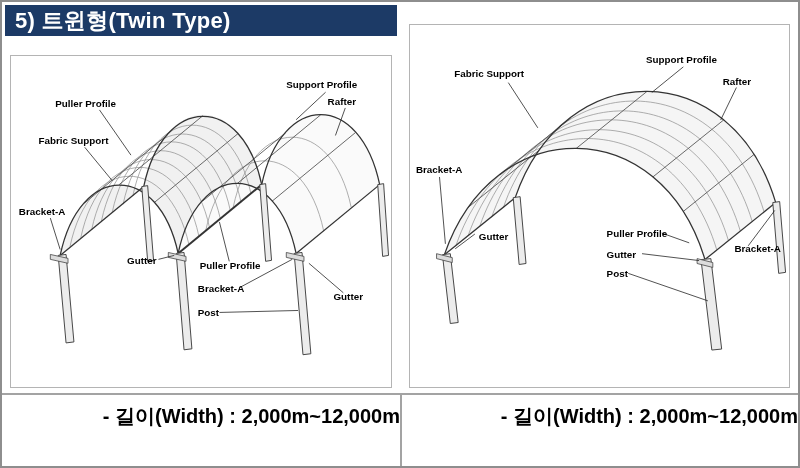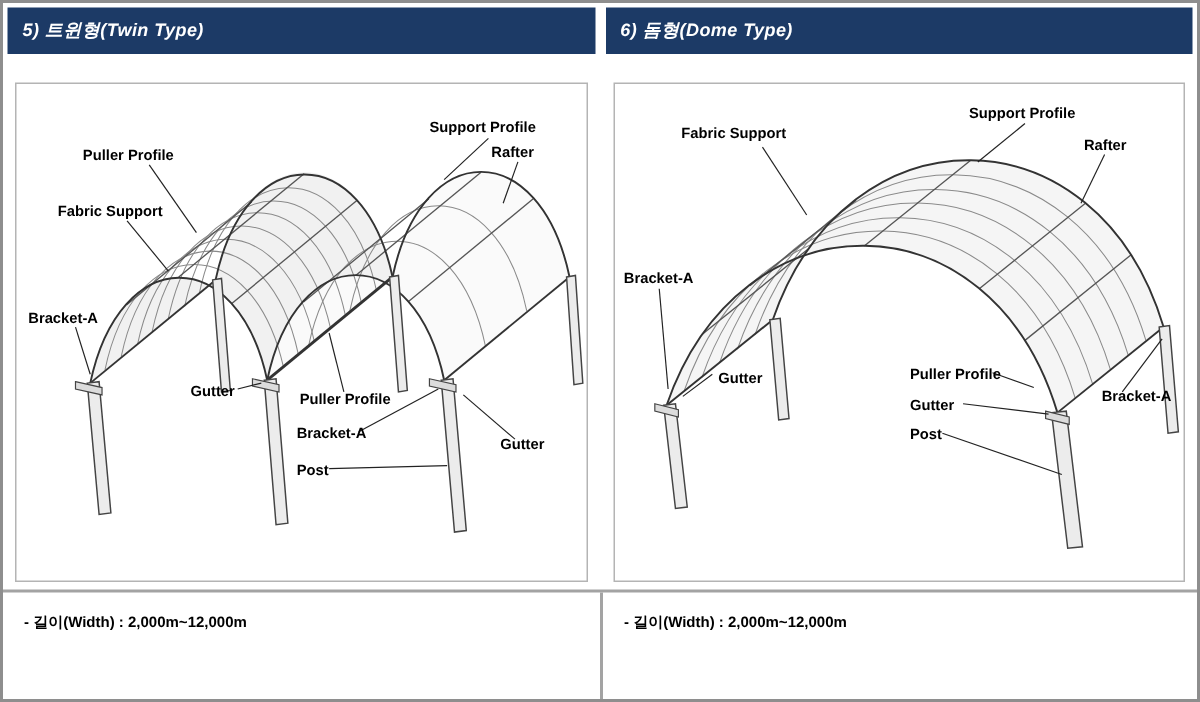--- a/index.html
+++ b/index.html
@@ -19,41 +19,40 @@
     display: grid; grid-template-columns: 1fr 1fr;
     column-gap: 7px;
     padding: 3px 3px 0 3px;
   }
   .panel { display: flex; flex-direction: column; min-height: 0; }
   .hdr {
     height: 31px;
     background: #1c3a66;
     color: #fff;
     font-weight: bold;
-    font-size: 12px;
+    font-size: 22px;
     letter-spacing: 0.3px;
     display: flex; align-items: center;
     padding-left: 10px;
-    font-style: italic;
   }
   .diagram-box {
     flex: 1; min-height: 0;
     margin: 19px 5px 5px 5px;
     border: 1px solid #b4b4b4;
     background: #fff;
   }
   .diagram-box svg { width: 100%; height: 100%; display: block; }
   .specs-row {
     height: 73px;
     border-top: 2px solid #a3a3a3;
     display: grid; grid-template-columns: 1fr 1fr;
   }
   .spec-cell { padding: 7px 0 0 14px; }
   .spec-cell.right { border-left: 2px solid #a3a3a3; }
-  .spec-cell p { font-weight: bold; font-size: 10px; line-height: 28px; color: #000; }
+  .spec-cell p { font-weight: bold; font-size: 20px; line-height: 28px; color: #000; text-align: right; }
   svg text { font-size: 10px; font-weight: 600; fill: #000; font-family: inherit; }
 </style>
 </head>
 <body>
 
 <div class="sheet">
   <div class="panels-row">
 
     <section class="panel">
       <div class="hdr" style="background: rgb(28, 58, 102); color: rgb(255, 255, 255);">5) 트윈형(Twin Type)</div>
@@ -134,21 +133,20 @@
             <text x="192" y="214">Puller Profile</text>
             <text x="190" y="237">Bracket-A</text>
             <text x="190" y="262">Post</text>
             <text x="328" y="245">Gutter</text>
           </g>
         </svg>
       </div>
     </section>
 
     <section class="panel">
-      <div class="hdr" style="background: rgb(28, 58, 102); color: rgb(255, 255, 255);">6) 돔형(Dome Type)</div>
       <div class="diagram-box">
         <svg viewBox="0 0 386 331" preserveAspectRatio="xMidYMid meet">
 
           <g stroke="none">
             <path d="M35,215 C85,70 255,70 300,220 L372,162 C327,12 157,12 107,157 Z" fill="#f5f5f5"></path>
           </g>
 
           <g fill="none" stroke="#8a8a8a" stroke-width="0.7">
             <path d="M47,205 C97,60 267,60 312,210"></path>
             <path d="M59,196 C109,51 279,51 324,201"></path>

